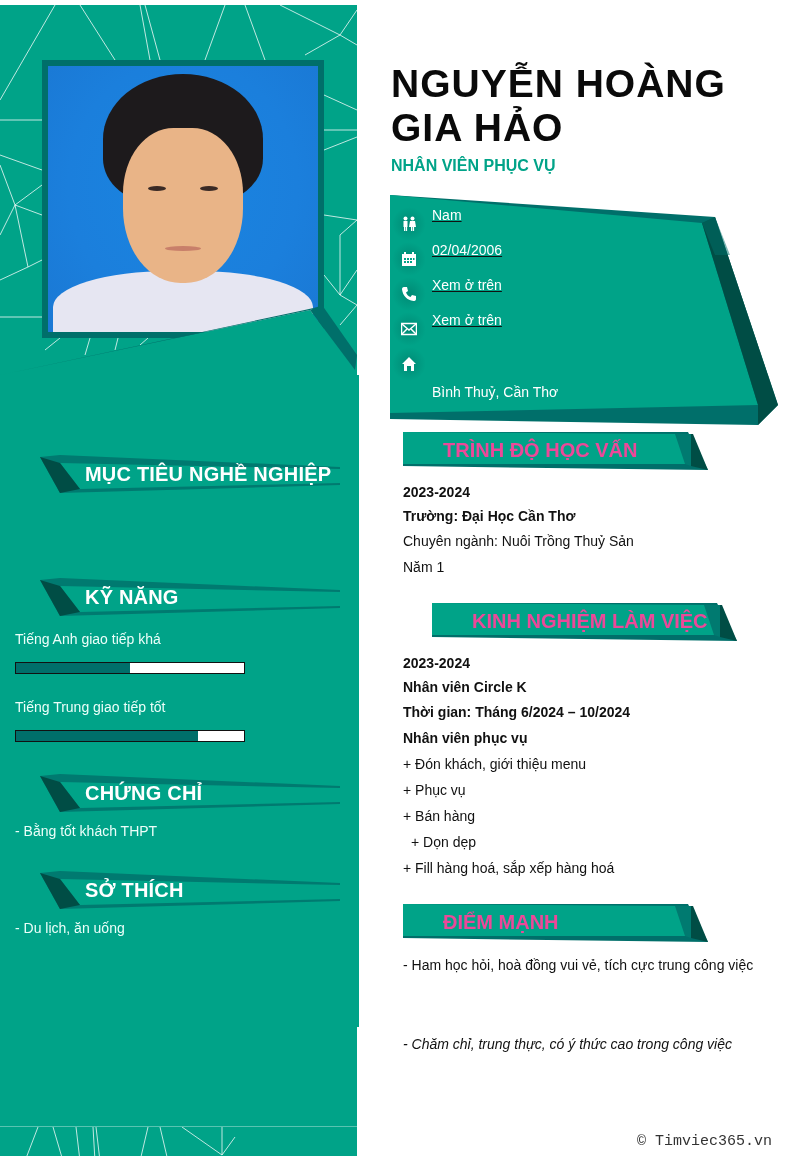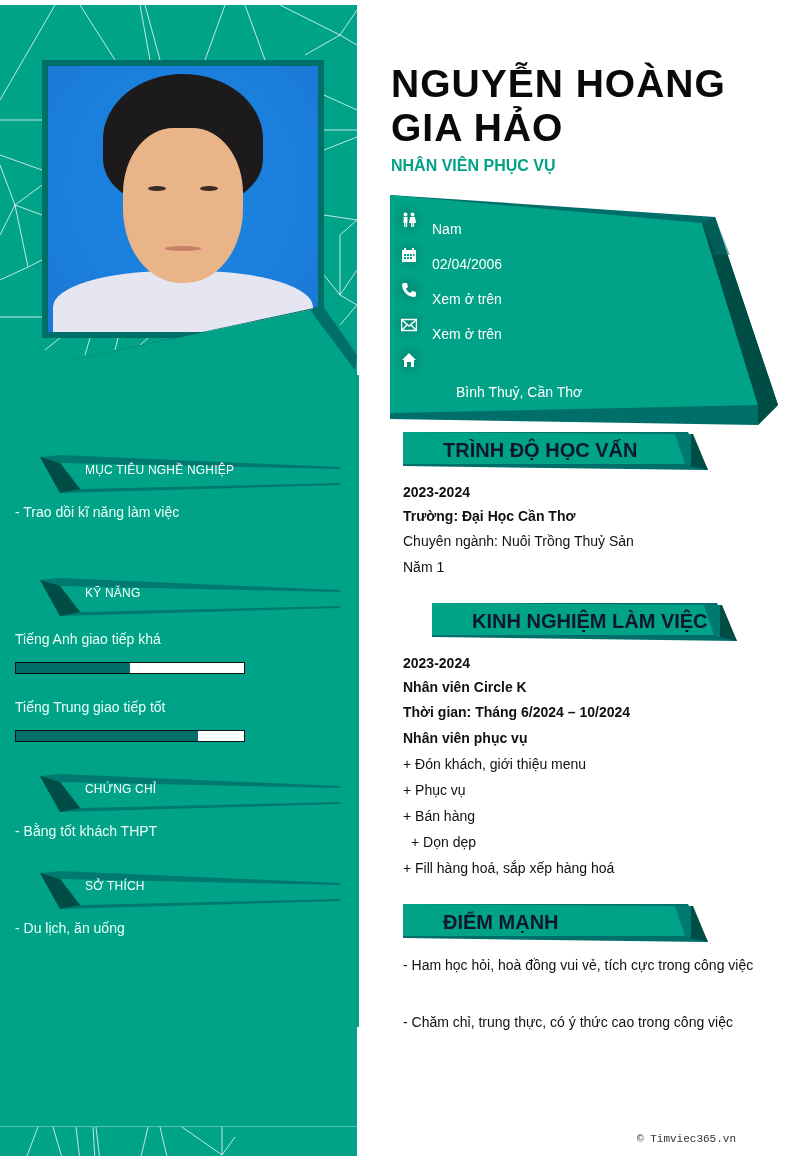--- a/index.html
+++ b/index.html
@@ -39,21 +39,21 @@
   .photo .mouth { position: absolute; left: 117px; top: 180px; width: 36px; height: 5px; background: #c87f6a; border-radius: 50%; }
 
   .ribbon-svg { position: absolute; left: 0; top: 290px; width: 360px; height: 90px; }
 
   .section-head {
     position: absolute; left: 40px; width: 300px; height: 40px;
   }
   .section-head svg { position: absolute; left: 0; top: 0; width: 300px; height: 40px; }
   .section-head .title {
     position: absolute; left: 45px; top: 8px;
-    color: #fff; font-weight: normal; font-size: 12px; letter-spacing: 0.2px;
+    color: #fff; font-weight: bold; font-size: 20px; letter-spacing: 0.2px;
   }
 
   .left-text { position: absolute; left: 15px; color: #ecfffa; font-size: 14px; line-height: 26px; }
 
   .skill-label { position: absolute; left: 15px; color: #ecfffa; font-size: 14px; }
   .skill-bar {
     position: absolute; left: 15px; width: 230px; height: 12px;
     background: #fff; border: 1px solid #111;
   }
   .skill-bar .fill { height: 100%; background: #006f6a; }
@@ -62,41 +62,41 @@
   .name {
     position: absolute; left: 391px; top: 62px; width: 390px;
     font-size: 39px; font-weight: bold; line-height: 44px; letter-spacing: 1px; color: #0a0a0a;
   }
   .job-title {
     position: absolute; left: 391px; top: 157px; color: #00a388; font-weight: bold; font-size: 16px;
   }
 
   .contact-box { position: absolute; left: 390px; top: 195px; width: 392px; height: 232px; }
   .contact-box svg.shape { position: absolute; left: 0; top: 0; width: 392px; height: 232px; }
-  .contact-row { position: absolute; left: 0; height: 30px; display: flex; align-items: flex-end; }
+  .contact-row { position: absolute; left: 0; height: 30px; display: flex; align-items: flex-start; text-decoration: underline; }
   .contact-row .ic {
     width: 34px; height: 34px; border-radius: 50%;
     background: radial-gradient(circle, rgba(0,90,80,0.35) 0%, rgba(0,90,80,0) 70%);
     display: flex; align-items: center; justify-content: center; margin-left: 2px;
   }
   .contact-row .ic svg { width: 16px; height: 16px; }
   .contact-row .txt { color: #fff; font-size: 14px; margin-left: 6px; }
   .contact-cont { position: absolute; left: 42px; color: #fff; font-size: 14px; }
 
   .r-head { position: absolute; left: 403px; width: 310px; height: 40px; }
   .r-head svg { position: absolute; left: 0; top: 0; width: 310px; height: 40px; }
   .r-head .title {
-    position: absolute; left: 40px; top: 7px; color: #0f172a; font-weight: bold; font-size: 20px;
+    position: absolute; left: 40px; top: 7px; color: #ec4899; font-weight: bold; font-size: 20px;
   }
   .r-line { position: absolute; left: 403px; font-size: 14px; color: #111; }
   .r-line.b { font-weight: bold; }
 
   .footer {
     position: absolute; left: 637px; top: 1133px;
-    font-family: "Liberation Mono", "DejaVu Sans Mono", monospace; font-size: 11px; color: #333;
+    font-family: "Liberation Mono", "DejaVu Sans Mono", monospace; font-size: 15px; color: #333;
   }
 </style>
 </head>
 <body>
 
 <div class="left-col">
   <svg class="pattern" viewBox="0 0 357 370" preserveAspectRatio="none">
     <g stroke="rgba(255,255,255,0.75)" stroke-width="1" fill="none">
       <line x1="0" y1="95" x2="55" y2="0"></line>
         <line x1="80" y1="0" x2="115" y2="55"></line>
@@ -180,21 +180,20 @@
 
 <div class="section-head" style="top:455px;">
   <svg viewBox="0 0 300 40" preserveAspectRatio="none">
     <polygon points="0,2 20,0 300,12 300,30 20,38" fill="#007a70"></polygon>
     <polygon points="20,8 300,14 300,28 40,34" fill="#00a388"></polygon>
     <polygon points="0,2 20,8 40,34 20,38" fill="#004d45"></polygon>
   </svg>
   <span class="title">MỤC TIÊU NGHỀ NGHIỆP</span>
 </div>
 <div class="left-text" style="top:499px;">
-  <div>- Trao dồi kĩ năng làm việc</div>
 </div>
 
 <div class="section-head" style="top:578px;">
   <svg viewBox="0 0 300 40" preserveAspectRatio="none">
     <polygon points="0,2 20,0 300,12 300,30 20,38" fill="#007a70"></polygon>
     <polygon points="20,8 300,14 300,28 40,34" fill="#00a388"></polygon>
     <polygon points="0,2 20,8 40,34 20,38" fill="#004d45"></polygon>
   </svg>
   <span class="title">KỸ NĂNG</span>
 </div>
@@ -296,21 +295,21 @@
     </span>
     <span class="txt">Xem ở trên</span>
   </div>
   <div class="contact-row" style="top:152px;">
     <span class="ic">
       <svg viewBox="0 0 16 16">
           <polygon points="8,1 15,8 13,8 13,15 10,15 10,10 6,10 6,15 3,15 3,8 1,8" fill="#fff"></polygon>
         </svg>
     </span>
   </div>
-  <div class="contact-cont" style="top:189px;margin-left:24px;">Bình Thuỷ, Cần Thơ</div>
+  <div class="contact-cont" style="top:189px;">Bình Thuỷ, Cần Thơ</div>
 </div>
 
 <div class="r-head" style="top:432px;">
   <svg viewBox="0 0 310 40" preserveAspectRatio="none">
     <polygon points="0,0 285,0 305,38 0,34" fill="#006f6a"></polygon>
     <polygon points="0,0 285,2 290,32 0,32" fill="#00a388"></polygon>
     <polygon points="280,2 290,2 305,38 288,34" fill="#004d45"></polygon>
     <polygon points="272,2 288,2 288,34 282,32" fill="#007a70"></polygon>
   </svg>
   <span class="title">TRÌNH ĐỘ HỌC VẤN</span>
@@ -341,16 +340,16 @@
 
 <div class="r-head" style="top:904px;">
   <svg viewBox="0 0 310 40" preserveAspectRatio="none">
     <polygon points="0,0 285,0 305,38 0,34" fill="#006f6a"></polygon>
     <polygon points="0,0 285,2 290,32 0,32" fill="#00a388"></polygon>
     <polygon points="280,2 290,2 305,38 288,34" fill="#004d45"></polygon>
     <polygon points="272,2 288,2 288,34 282,32" fill="#007a70"></polygon>
   </svg>
   <span class="title">ĐIỂM MẠNH</span>
 </div>
-<div class="r-line" style="top:957px;">- Ham học hỏi, hoà đồng vui vẻ, tích cực trong công việc</div>
-<div class="r-line" style="top:1014px;">- Chăm chỉ, trung thực, có ý thức cao trong công việc</div>
+<div class="r-line" style="top:957px;">- Ham học hỏi, hoà đồng vui vẻ, tích cực trung công việc</div>
+<div class="r-line" style="top:1036px;font-style:italic;">- Chăm chỉ, trung thực, có ý thức cao trong công việc</div>
 
 <div class="footer">© Timviec365.vn</div>
 
 </body></html>

